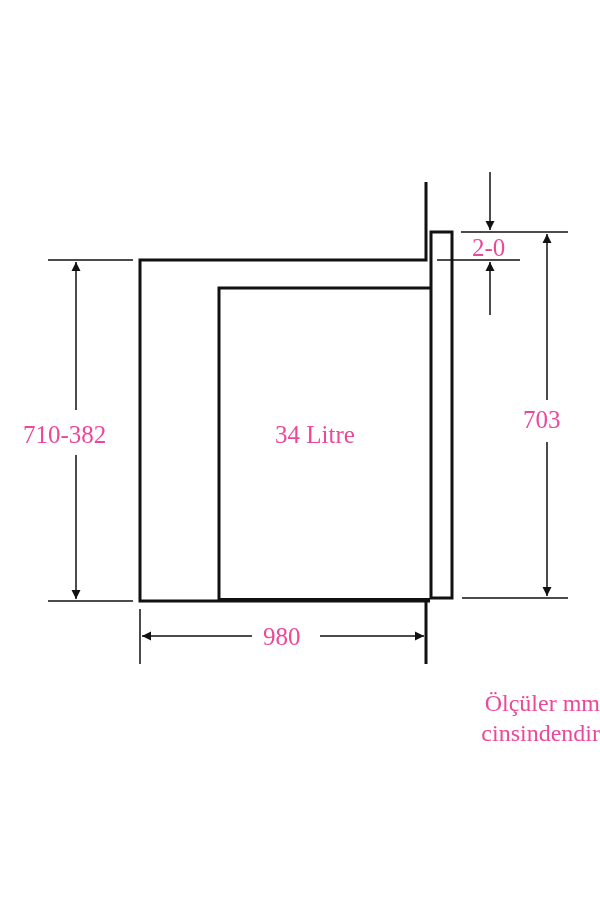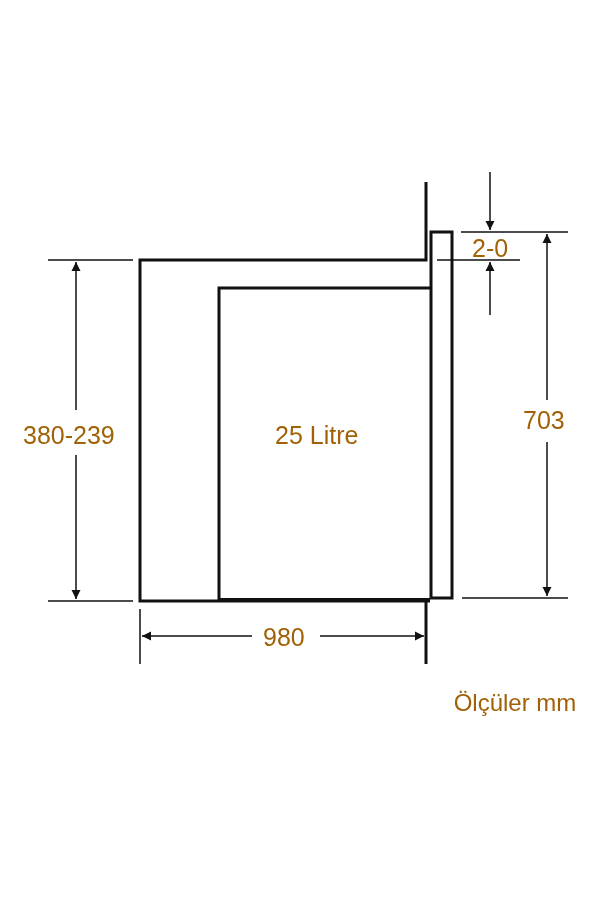--- a/index.html
+++ b/index.html
@@ -1,20 +1,20 @@
 <!DOCTYPE html>
 <html><head>
   <meta charset="utf-8">
   <style>
     html, body { margin: 0; padding: 0; background: #ffffff; }
     body { width: 600px; height: 900px; position: relative; overflow: hidden; font-family: "Liberation Sans", sans-serif; }
     #diagram { position: absolute; left: 0; top: 0; width: 600px; height: 900px; }
-    .lbl { position: absolute; color: #a16207; font-family: Liberation Sans, sans-serif; white-space: nowrap; }
+    .lbl { position: absolute; color: #ec4899; font-family: Liberation Serif, serif; white-space: nowrap; }
     .dim { font-size: 25px; line-height: 28px; }
-    .note { font-size: 24px; line-height: 30px; text-align: center; }
+    .note { font-size: 24px; line-height: 30px; text-align: right; }
   </style>
 </head>
 <body>
 
 <svg id="diagram" viewBox="0 0 600 900" xmlns="http://www.w3.org/2000/svg">
   <defs>
     <marker id="arrow" viewBox="0 0 10 10" refX="10" refY="5" markerWidth="9" markerHeight="14" markerUnits="userSpaceOnUse" orient="auto">
       <path d="M0,0 L10,5 L0,10 z" fill="#111111"></path>
     </marker>
   </defs>
@@ -51,21 +51,22 @@
     <line x1="547" y1="442" x2="547" y2="596" marker-end="url(#arrow)"></line>
   </g>
 
   <g stroke="#111111" stroke-width="1.5" fill="none">
     <line x1="437" y1="260" x2="520" y2="260"></line>
     <line x1="490" y1="172" x2="490" y2="230" marker-end="url(#arrow)"></line>
     <line x1="490" y1="315" x2="490" y2="262" marker-end="url(#arrow)"></line>
   </g>
 </svg>
 
-<div class="lbl dim" style="left:275px; top:421px;">25 Litre</div>
-<div class="lbl dim" style="left:23px; top:421px;">380-239</div>
+<div class="lbl dim" style="left:275px; top:421px;">34 Litre</div>
+<div class="lbl dim" style="left:23px; top:421px;">710-382</div>
 <div class="lbl dim" style="left:263px; top:623px;">980</div>
 <div class="lbl dim" style="left:523px; top:406px;">703</div>
 <div class="lbl dim" style="left:472px; top:234px;">2-0</div>
 
 <div class="lbl note" style="left:430px; top:688px; width:170px;">
   <div>Ölçüler mm</div>
+  <div>cinsindendir</div>
 </div>
 
 </body></html>

